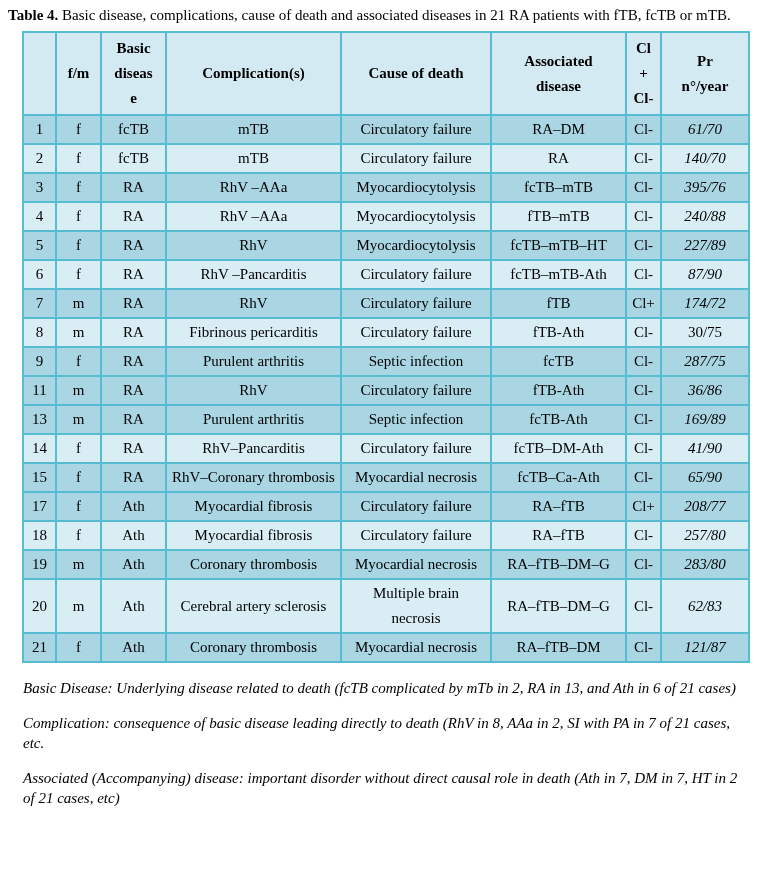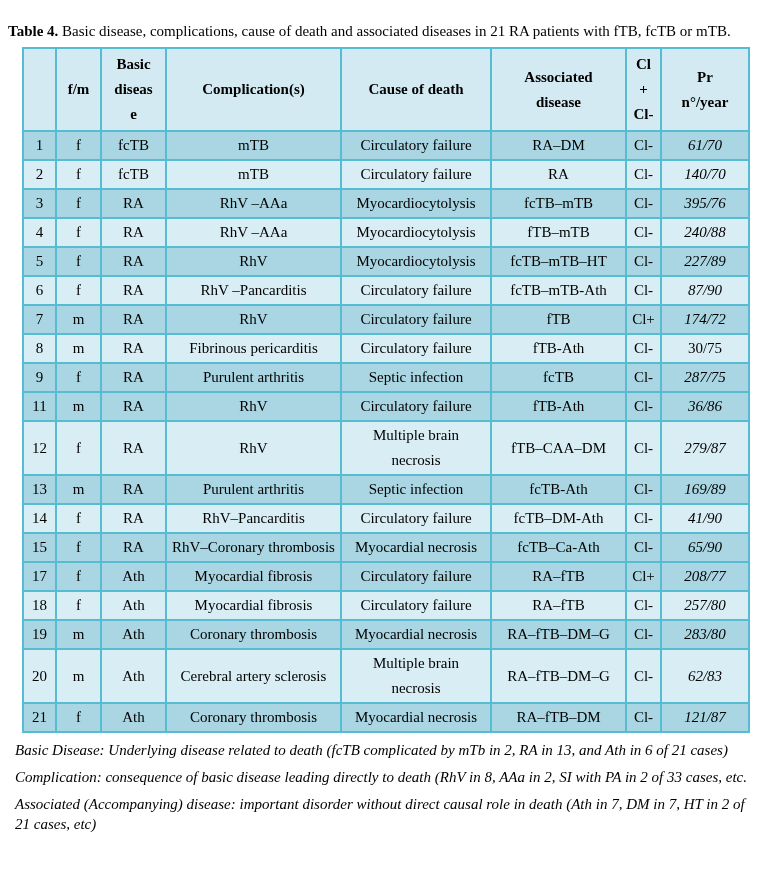--- a/index.html
+++ b/index.html
@@ -9,21 +9,21 @@
     width: 770px;
     font-family: "Liberation Serif", "DejaVu Serif", serif;
     color: #000000;
   }
   .page {
     width: 770px;
     box-sizing: border-box;
     padding: 4px 8px 8px 8px;
   }
   .caption {
-    margin: 18px 0 6px 0;
+    margin: 2px 0 6px 0;
     font-size: 15px;
     line-height: 19px;
     white-space: nowrap;
   }
   .caption b { font-weight: bold; }
   table.ra-table {
     border-collapse: collapse;
     margin-left: 14px;
     table-layout: fixed;
     width: 726px;
@@ -55,21 +55,21 @@
   .col-assoc{ width: 135px; }
   .col-cl   { width: 35px; }
   .col-pr   { width: 88px; }
   .notes {
     margin-top: 3px;
     font-style: italic;
     font-size: 15px;
     line-height: 20px;
     width: 754px;
   }
-  .notes p { margin: 7px; }
+  .notes p { margin: 15px; }
 </style>
 </head>
 <body>
 
 <div class="page">
   <p class="caption"><b>Table 4.</b> <span>Basic disease, complications, cause of death and associated diseases in 21 RA patients with fTB, fcTB or mTB.</span></p>
 
   <table class="ra-table">
     <colgroup>
       <col class="col-num">
@@ -193,31 +193,20 @@
         <tr class="row-dark">
           <td>11</td>
           <td>m</td>
           <td>RA</td>
           <td>RhV</td>
           <td>Circulatory failure</td>
           <td>fTB-Ath</td>
           <td>Cl-</td>
           <td class="pr-cell">36/86</td>
         </tr>
-        <tr class="row-light">
-          <td>12</td>
-          <td>f</td>
-          <td>RA</td>
-          <td>RhV</td>
-          <td>Multiple brain
-necrosis</td>
-          <td>fTB–CAA–DM</td>
-          <td>Cl-</td>
-          <td class="pr-cell">279/87</td>
-        </tr>
         <tr class="row-dark">
           <td>13</td>
           <td>m</td>
           <td>RA</td>
           <td>Purulent arthritis</td>
           <td>Septic infection</td>
           <td>fcTB-Ath</td>
           <td>Cl-</td>
           <td class="pr-cell">169/89</td>
         </tr>
@@ -290,16 +279,16 @@
           <td>Myocardial necrosis</td>
           <td>RA–fTB–DM</td>
           <td>Cl-</td>
           <td class="pr-cell">121/87</td>
         </tr>
       </tbody>
   </table>
 
   <div class="notes" id="footnotes">
       <p>Basic Disease: Underlying disease related to death (fcTB complicated by mTb in 2, RA in 13, and Ath in 6 of 21 cases)</p>
-      <p>Complication: consequence of basic disease leading directly to death (RhV in 8, AAa in 2, SI with PA in 2 of 33 cases, etc.</p>
+      <p>Complication: consequence of basic disease leading directly to death (RhV in 8, AAa in 2, SI with PA in 7 of 21 cases, etc.</p>
       <p>Associated (Accompanying) disease: important disorder without direct causal role in death (Ath in 7, DM in 7, HT in 2 of 21 cases, etc)</p>
     </div>
 </div>
 
 </body></html>

